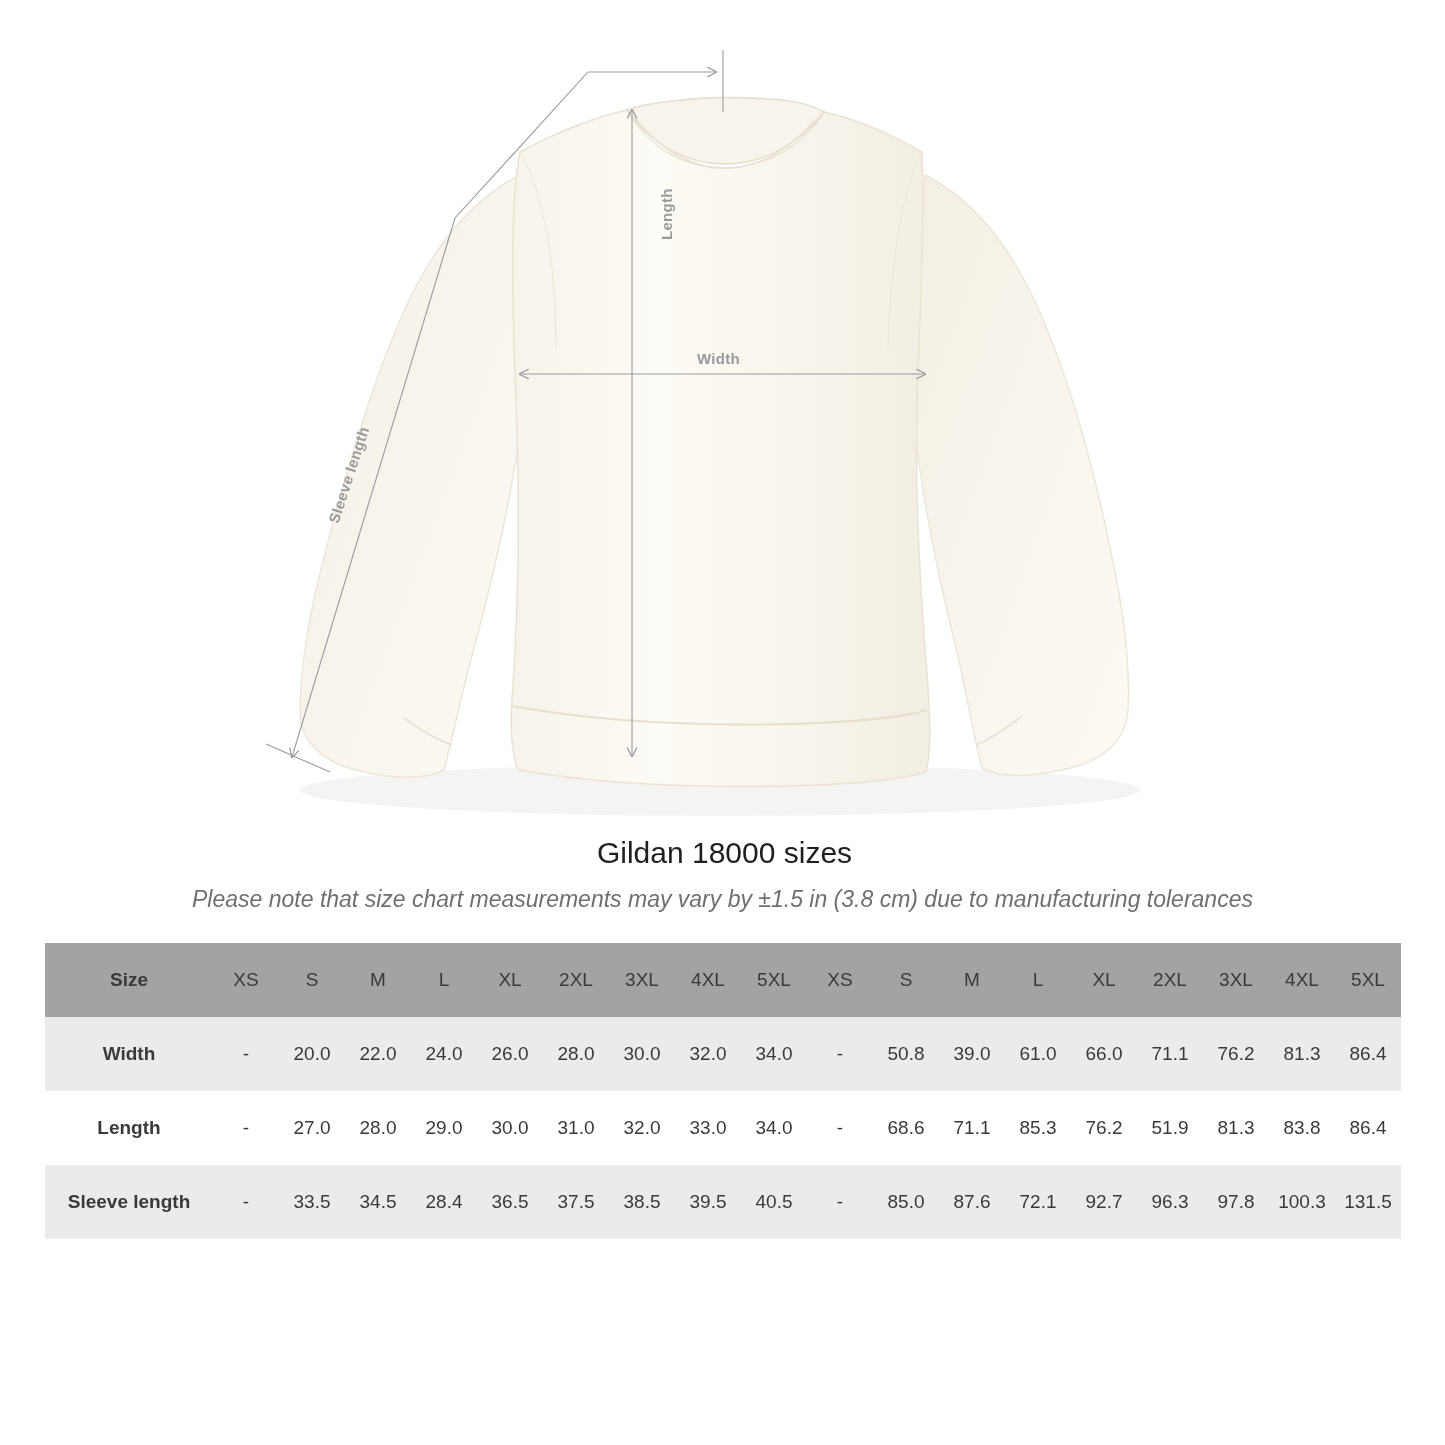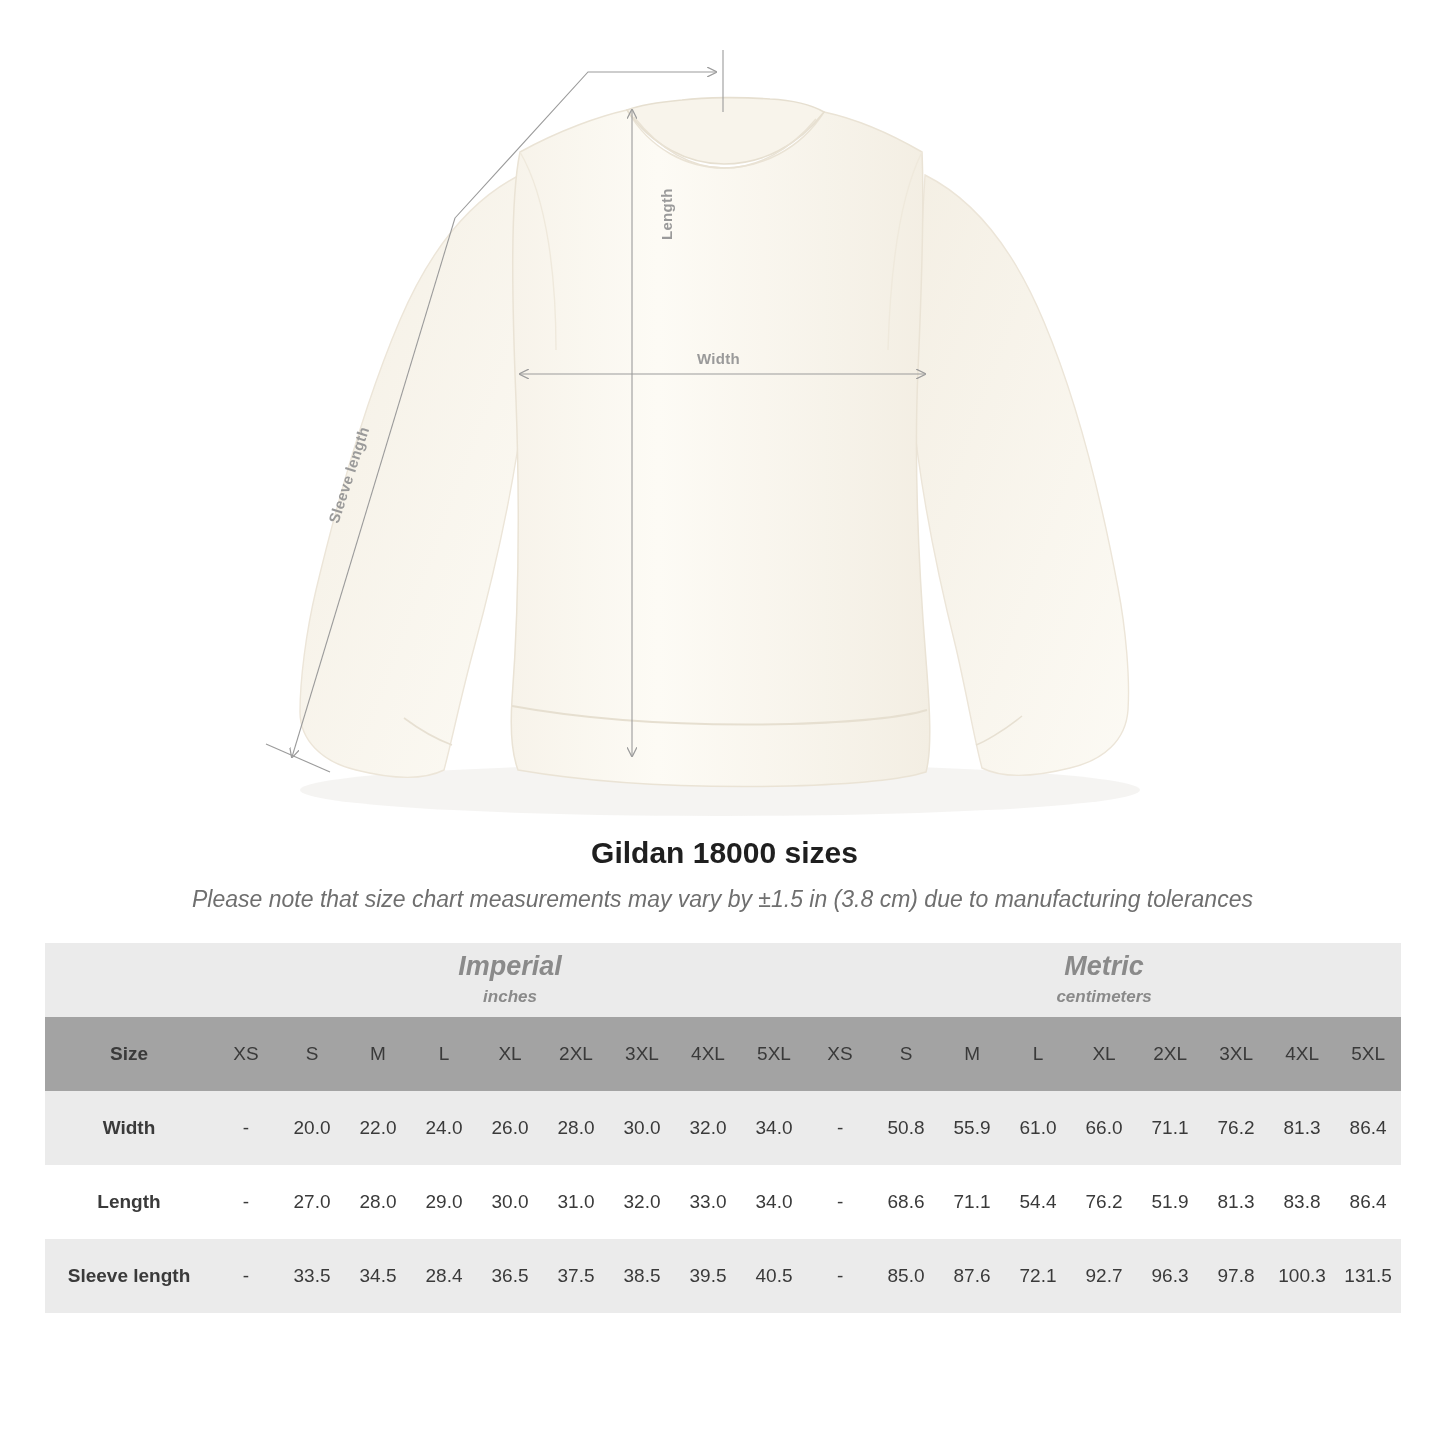--- a/index.html
+++ b/index.html
@@ -51,21 +51,21 @@
     transform-origin: left top;
   }
 
   
   .title-block {
     text-align: center;
     margin-top: 6px;
   }
   .chart-title {
     font-size: 30px;
-    font-weight: bold;
+    font-weight: normal;
     color: #1f1f1f;
     margin: 0 0 16px 4px;
   }
   .chart-note {
     font-size: 23px;
     font-style: italic;
     color: #6f6f6f;
     margin: 0;
   }
 
@@ -230,31 +230,20 @@
           <col class="col-val">
           <col class="col-val">
           <col class="col-val">
         <col class="col-val">
           <col class="col-val">
           <col class="col-val">
           <col class="col-val">
           <col class="col-val">
       </colgroup>
       <tbody>
-        <tr class="unit-row">
-          <th class="spacer"></th>
-          <th colspan="9">
-            <div class="unit-name">Imperial</div>
-            <div class="unit-sub">inches</div>
-          </th>
-          <th colspan="9">
-            <div class="unit-name">Metric</div>
-            <div class="unit-sub">centimeters</div>
-          </th>
-        </tr>
 
         <tr class="head-row">
           <td class="rowlabel">Size</td>
           <td class="sizecell">XS</td>
           <td class="sizecell">S</td>
           <td class="sizecell">M</td>
           <td class="sizecell">L</td>
           <td class="sizecell">XL</td>
           <td class="sizecell">2XL</td>
           <td class="sizecell">3XL</td>
@@ -277,21 +266,21 @@
           <td>20.0</td>
           <td>22.0</td>
           <td>24.0</td>
           <td>26.0</td>
           <td>28.0</td>
           <td>30.0</td>
           <td>32.0</td>
           <td>34.0</td>
           <td>-</td>
           <td>50.8</td>
-          <td>55.9</td>
+          <td>39.0</td>
           <td>61.0</td>
           <td>66.0</td>
           <td>71.1</td>
           <td>76.2</td>
           <td>81.3</td>
           <td>86.4</td>
         </tr>
 
         <tr class="plain">
           <td class="rowlabel">Length</td>
@@ -300,21 +289,21 @@
           <td>28.0</td>
           <td>29.0</td>
           <td>30.0</td>
           <td>31.0</td>
           <td>32.0</td>
           <td>33.0</td>
           <td>34.0</td>
           <td>-</td>
           <td>68.6</td>
           <td>71.1</td>
-          <td>54.4</td>
+          <td>85.3</td>
           <td>76.2</td>
           <td>51.9</td>
           <td>81.3</td>
           <td>83.8</td>
           <td>86.4</td>
         </tr>
 
         <tr class="shade">
           <td class="rowlabel">Sleeve length</td>
           <td>-</td>

